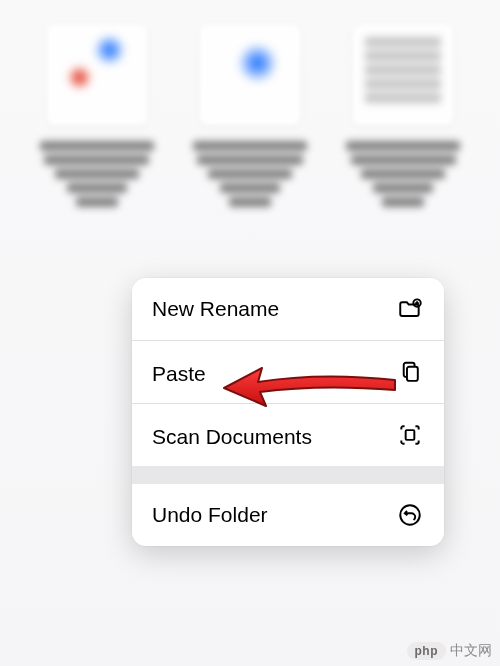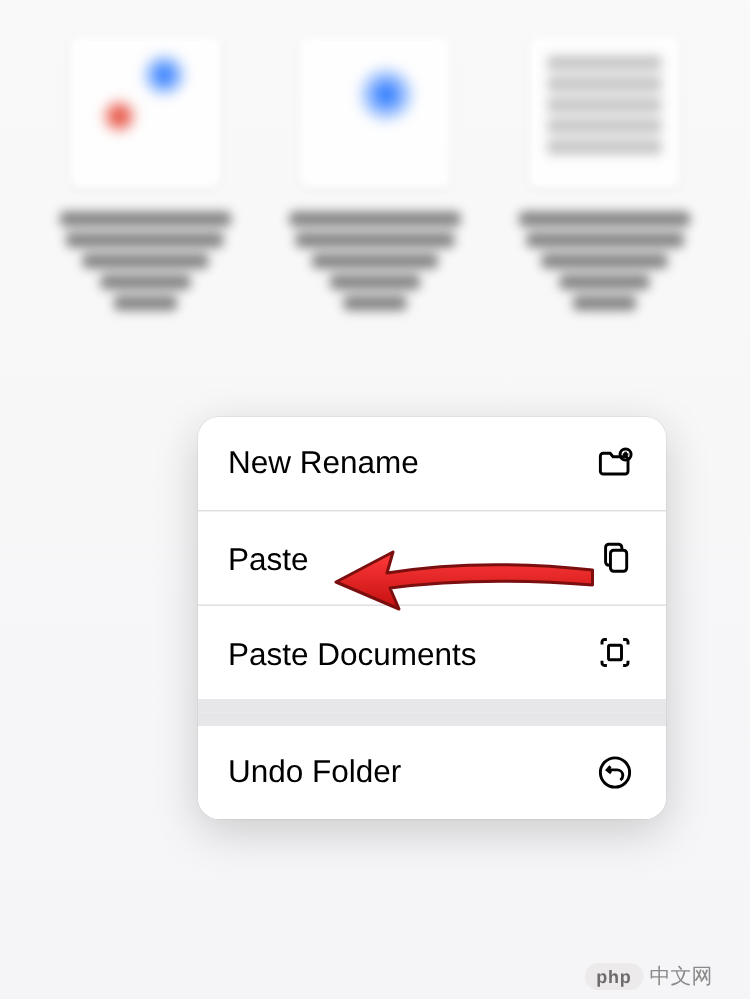--- a/index.html
+++ b/index.html
@@ -95,21 +95,21 @@
     top: 362px;
     left: 220px;
     width: 180px;
     height: 50px;
     pointer-events: none;
   }
 
   
   .watermark {
     position: absolute;
-    right: 25px;
+    right: 8px;
     bottom: 6px;
     display: flex;
     align-items: center;
     gap: 4px;
     font-size: 14px;
     color: #8a8a8a;
     font-family: sans-serif;
   }
   .watermark .pill {
     background: #eceaea;
@@ -179,21 +179,21 @@
     <span class="label">Paste</span>
     <span class="icon">
       <svg viewBox="0 0 24 24">
           <rect x="6.2" y="3.5" width="10" height="13" rx="2"></rect>
           <rect x="9.2" y="7.2" width="10" height="13" rx="2" fill="#fff"></rect>
         </svg>
     </span>
   </div>
 
   <div class="menu-item">
-    <span class="label">Paste Documents</span>
+    <span class="label">Scan Documents</span>
     <span class="icon">
       <svg viewBox="0 0 24 24">
           <path d="M4 7V5.5C4 4.7 4.7 4 5.5 4H7M17 4h1.5c.8 0 1.5.7 1.5 1.5V7M20 17v1.5c0 .8-.7 1.5-1.5 1.5H17M7 20H5.5C4.7 20 4 19.3 4 18.5V17"></path>
           <rect x="8" y="7.5" width="8" height="9" rx="1"></rect>
         </svg>
     </span>
   </div>
 
   <div class="menu-sep"></div>
 

